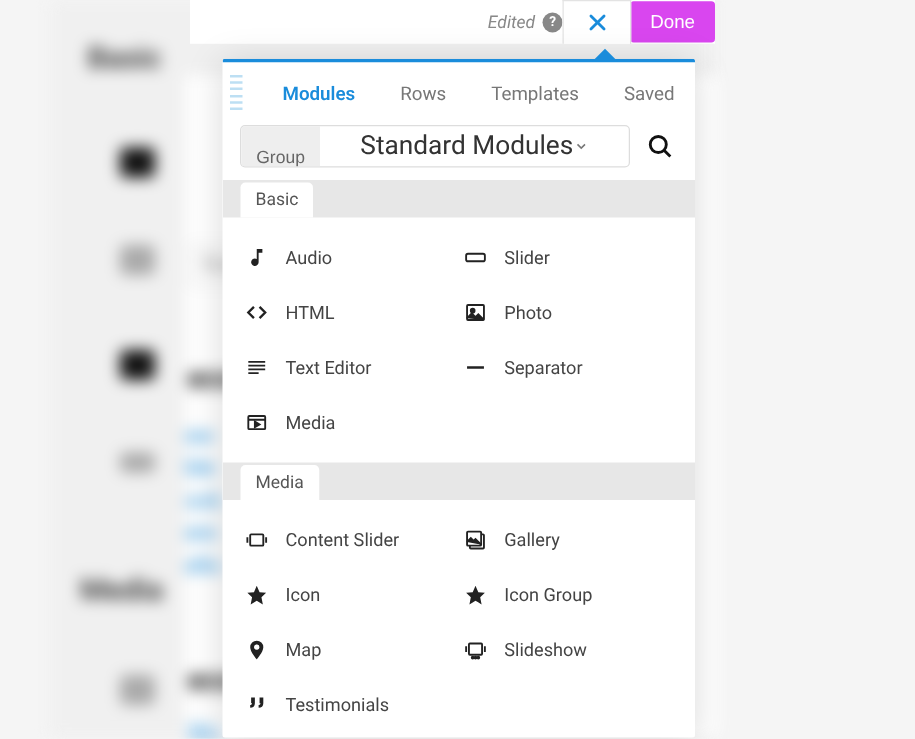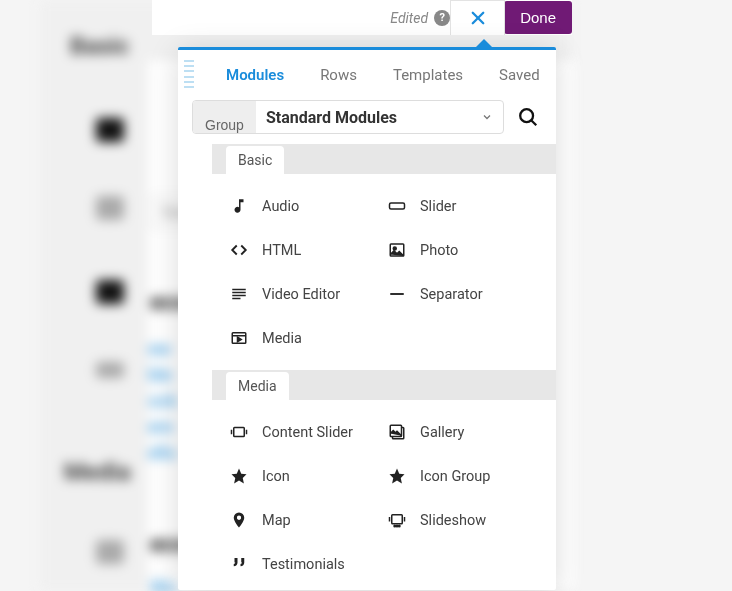--- a/index.html
+++ b/index.html
@@ -31,21 +31,21 @@
   .toolbar .help { width: 16px; height: 16px; border-radius: 50%; background: #888; color: #fff; font-size: 11px; display: inline-flex; align-items: center; justify-content: center; font-style: normal; font-weight: bold; }
   .toolbar .close-btn {
     width: 55px; height: 35px;
     background: #fff; border: 1px solid #e3e3e3; border-bottom: none;
     display: flex; align-items: center; justify-content: center;
     color: #1a8cdb; cursor: pointer;
     position: relative;
   }
   .toolbar .done-btn {
     height: 33px; padding: 0 16px; margin-left: -1px;
-    background: #701a75; color: #fff; font-size: 15px; font-weight: 500;
+    background: #d946ef; color: #fff; font-size: 15px; font-weight: 500;
     border: none; border-radius: 3px; cursor: pointer;
     display: flex; align-items: center;
   }
 
   
   .panel {
     position: absolute;
     left: 178px; top: 47px;
     width: 378px; height: 543px;
     background: #fff;
@@ -91,31 +91,30 @@
     display: flex; align-items: center;
     padding: 0;
     overflow: hidden;
   }
   .filter-box .group-btn {
     background: #eee; color: #666; font-size: 14px;
     padding: 20px 12px; border: none; cursor: pointer;
     height: 100%;
   }
   .filter-box .select {
-    flex: 1; padding: 0 10px; color: #333; font-size: 16px; font-weight: 700;
-    display: flex; align-items: center; justify-content: space-between;
+    flex: 1; padding: 0 10px; color: #333; font-size: 21px; font-weight: 400;
+    display: flex; align-items: center; justify-content: center;
     cursor: pointer;
   }
   .filter-box .chev { color: #777; }
   .search-btn { width: 28px; height: 28px; display: flex; align-items: center; justify-content: center; color: #111; cursor: pointer; }
 
   .module-scroll {
     flex: 1; overflow-y: auto;
     position: relative;
-    padding-left: 34px;
   }
   .module-scroll::-webkit-scrollbar { width: 6px; }
   .module-scroll::-webkit-scrollbar-thumb { background: #ccc; border-radius: 3px; }
   .module-scroll::-webkit-scrollbar-track { background: transparent; }
 
   .section-header {
     background: #e7e7e7; color: #555; font-size: 14px;
     padding: 7px 14px;
     position: relative;
   }
@@ -258,21 +257,21 @@
       </div>
       <div class="module-item">
         <span class="mi-icon">
             <svg viewBox="0 0 24 24" fill="none" stroke="currentColor" stroke-width="2">
               <line x1="3" y1="6" x2="21" y2="6"></line>
               <line x1="3" y1="10" x2="21" y2="10"></line>
               <line x1="3" y1="14" x2="21" y2="14"></line>
               <line x1="3" y1="18" x2="14" y2="18"></line>
             </svg>
           </span>
-        <span>Video Editor</span>
+        <span>Text Editor</span>
       </div>
       <div class="module-item">
         <span class="mi-icon">
             <svg viewBox="0 0 24 24" fill="none" stroke="currentColor" stroke-width="2.5">
               <line x1="3" y1="12" x2="21" y2="12"></line>
             </svg>
           </span>
         <span>Separator</span>
       </div>
       <div class="module-item">

